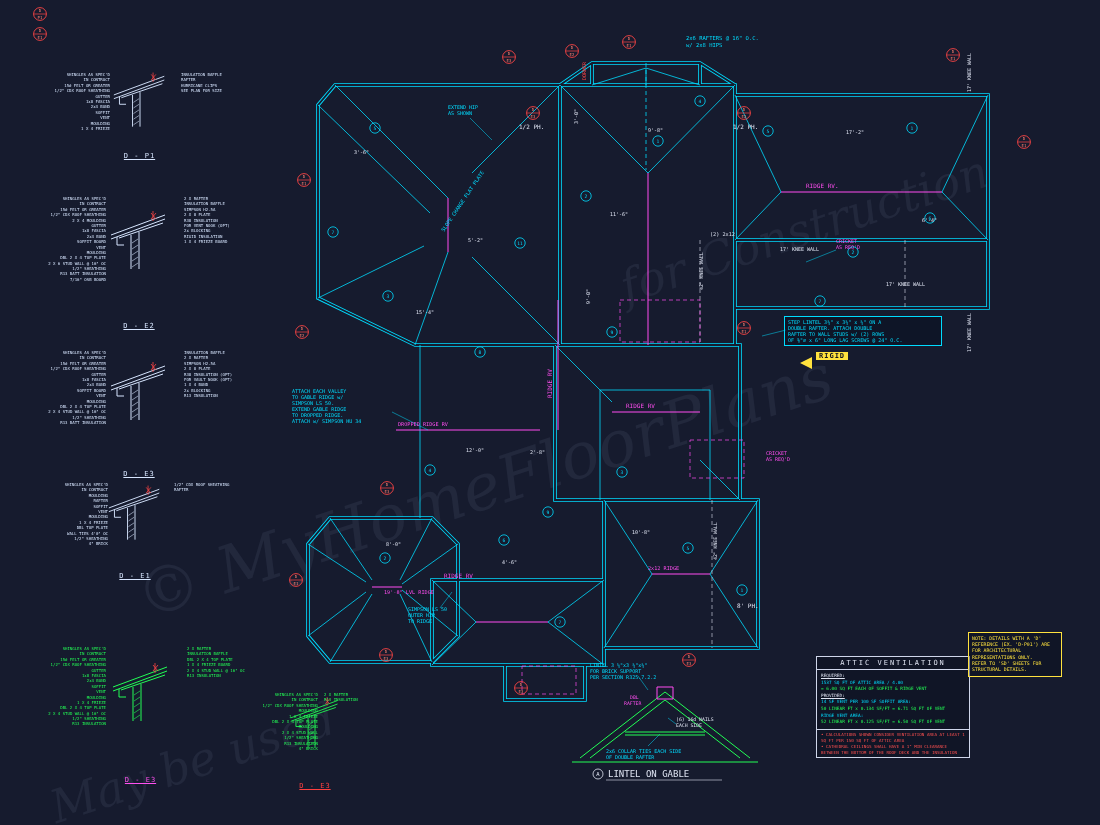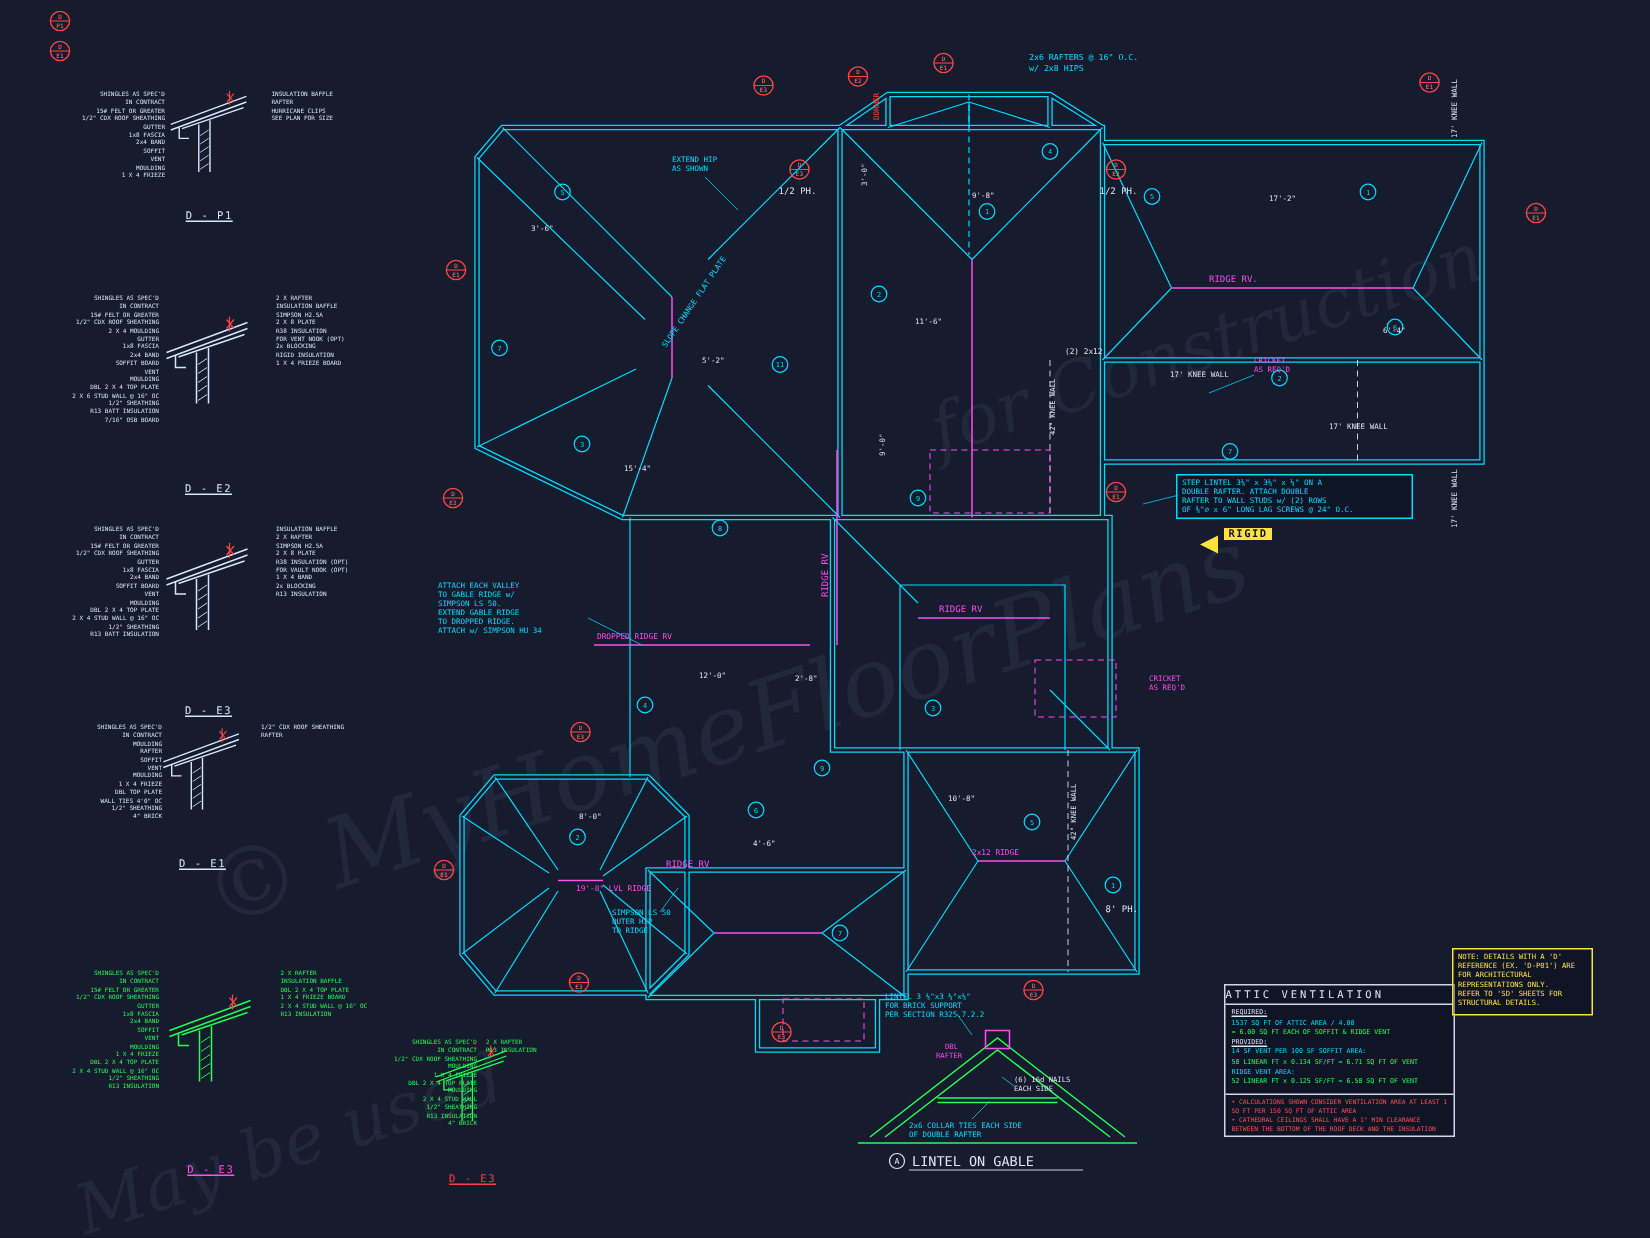--- a/index.html
+++ b/index.html
@@ -36,21 +36,21 @@
   #titleblock{position:absolute;}
   .tb-title{color:#ff3b3b;font-size:11px;font-weight:bold;letter-spacing:1px;text-decoration:underline;}
   .tb-scale{color:#ff3b3b;font-size:6px;margin-top:1px;}
   .tb-nh{color:#dfe4f2;font-size:6px;margin-top:6px;text-decoration:underline;}
   .tb-notes{font-size:5.2px;line-height:1.45;color:#dfe4f2;margin-top:2px;}
   
   #front-tag{position:absolute;background:#ffe23e;color:#10131f;font-size:7px;
              font-weight:bold;padding:0 3px;letter-spacing:1px;}
   
   #attic{position:absolute;border:1px solid #cfd6ea;background:rgba(8,12,28,.4);}
-  .attic-title{font-size:7px;letter-spacing:2px;text-align:left;color:#dfe4f2;
+  .attic-title{font-size:7px;letter-spacing:2px;text-align:center;color:#dfe4f2;
                border-bottom:1px solid #cfd6ea;padding:2px 0;}
   .attic-rows{padding:3px 4px;font-size:4.4px;line-height:1.5;}
   .attic-foot{border-top:1px solid #cfd6ea;padding:2px 4px;font-size:4.2px;line-height:1.4;}
   .attic-foot .lln{color:#ff5050;}
   .r-w{color:#dfe4f2;text-decoration:underline;}
   .r-c{color:#00dcff;}
   .r-g{color:#22ff55;}
   
   #notebox{position:absolute;border:1px solid #ffe23e;color:#ffe23e;font-size:4.8px;
            line-height:1.3;padding:3px;white-space:pre-line;background:rgba(8,12,28,.4);}
@@ -352,21 +352,21 @@
       <div class="note" style="left: 408px; top: 606px; width: 70px; color: rgb(0, 220, 255);">SIMPSON LS 50
 OUTER HIP
 TO RIDGE</div>
       <div class="note" style="left: 590px; top: 662px; width: 100px; color: rgb(0, 220, 255);">LINTEL 3 ¼"x3 ¼"x¼"
 FOR BRICK SUPPORT
 PER SECTION R325.7.2.2</div>
       <div class="note" style="left: 606px; top: 748px; width: 130px; color: rgb(0, 220, 255);">2x6 COLLAR TIES EACH SIDE
 OF DOUBLE RAFTER</div>
     </div>
 
-  <div class="detail" style="left:32px;top:56px;width:215px;height:92px">
+  <div class="detail" style="left:32px;top:68px;width:215px;height:92px">
     <svg class="dsk" width="56" height="76">
         <use href="#eave-sym" width="56" height="76"></use>
       </svg>
     <div class="dlab left">
         <div class="lln">SHINGLES AS SPEC'D</div>
         <div class="lln">IN CONTRACT</div>
         <div class="lln">15# FELT OR GREATER</div>
         <div class="lln">1/2" CDX ROOF SHEATHING</div>
         <div class="lln">GUTTER</div>
         <div class="lln">1x8  FASCIA</div>

